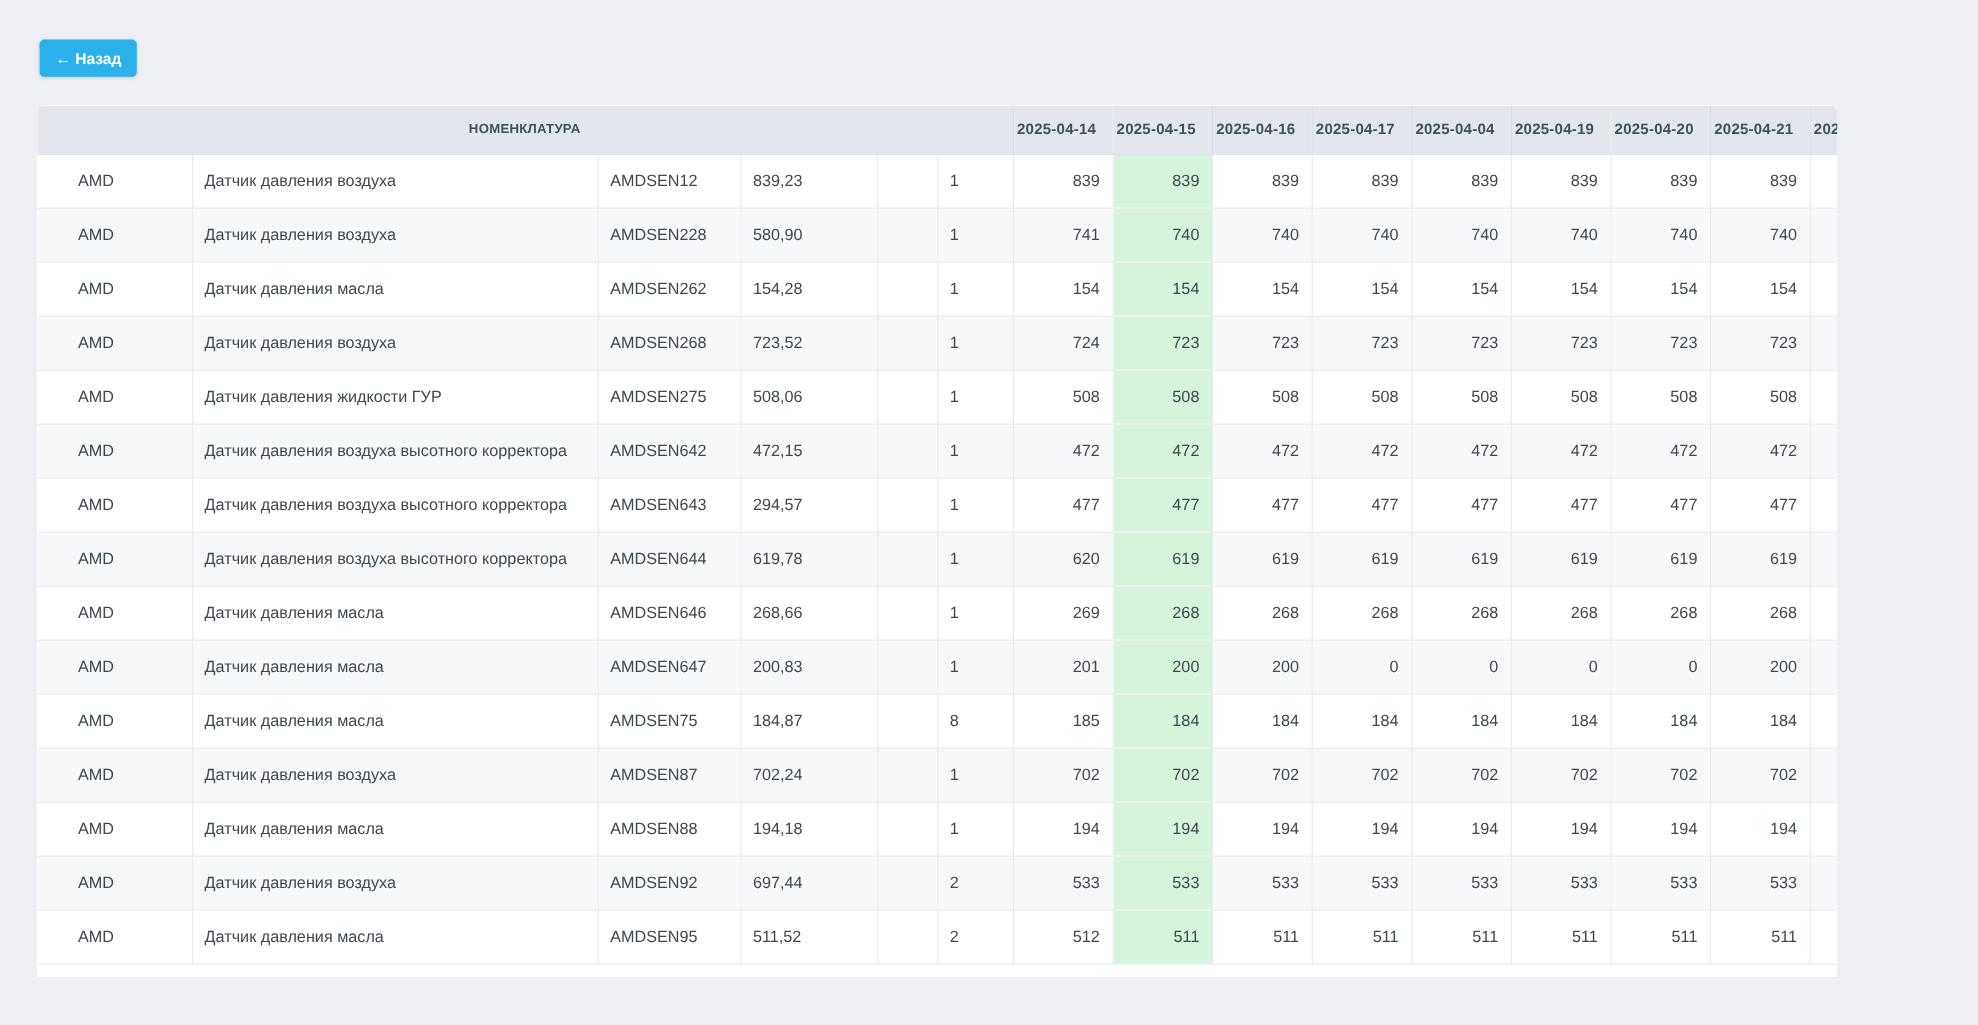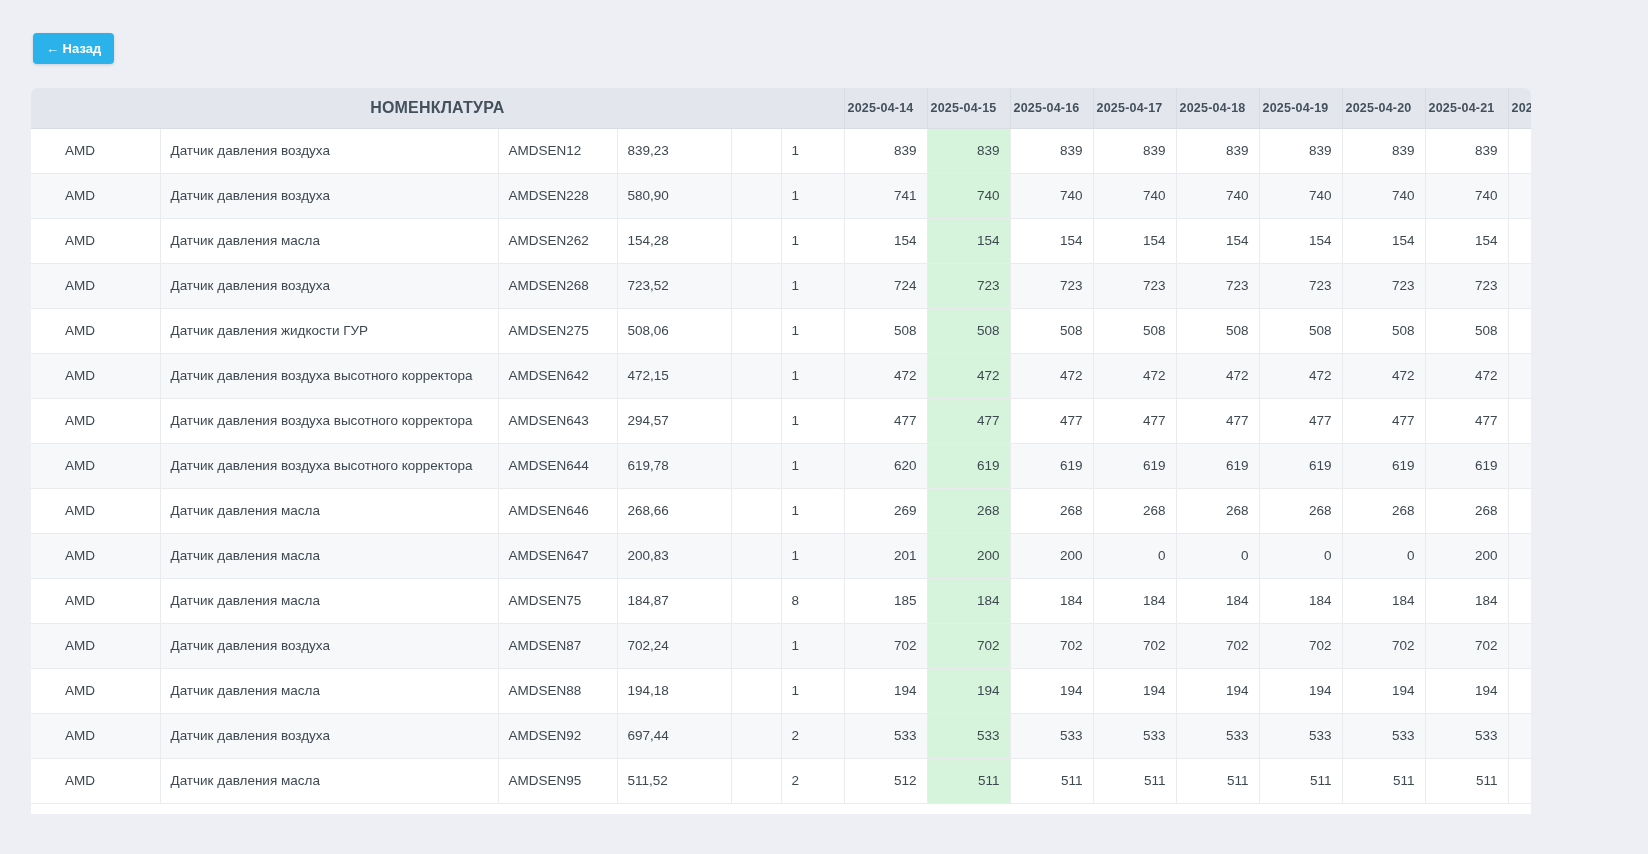--- a/index.html
+++ b/index.html
@@ -23,21 +23,21 @@
     position:absolute; left:31px; top:88px;
     width:1500px; height:726px;
     overflow:hidden;
     border-radius:6px 6px 0 0;
     background:#ffffff;
   }
   table { border-collapse:collapse; table-layout:fixed; width:1560px; }
   thead th {
     background:#e3e7ed;
     color:#43515d;
-    font-size:16px; font-weight:700;
+    font-size:11px; font-weight:700;
     height:40px;
     border-right:1px solid #d8dce3;
     border-bottom:1px solid #d8dce3;
     white-space:nowrap; overflow:hidden;
     letter-spacing:.2px;
   }
   thead th.group-th { text-align:center; }
   thead th.lbl { text-align:center; }
   thead th.num { padding-right:10px; font-size:12.5px; }
   tbody td {
@@ -78,21 +78,21 @@
         <col style="width: 83px;">
         <col style="width: 83px;">
       </colgroup>
     <thead>
       <tr id="dates-row">
         <th colspan="6" class="group-th">НОМЕНКЛАТУРА</th>
       <th class="num">2025-04-14</th>
           <th class="num">2025-04-15</th>
           <th class="num">2025-04-16</th>
           <th class="num">2025-04-17</th>
-          <th class="num">2025-04-18</th>
+          <th class="num">2025-04-04</th>
           <th class="num">2025-04-19</th>
           <th class="num">2025-04-20</th>
           <th class="num">2025-04-21</th>
           <th class="num">2025-04-22</th>
         </tr>
     </thead>
     <tbody id="tbody">
         <tr>
           <td class="brand">AMD</td>
           <td class="tL">Датчик давления воздуха</td>

